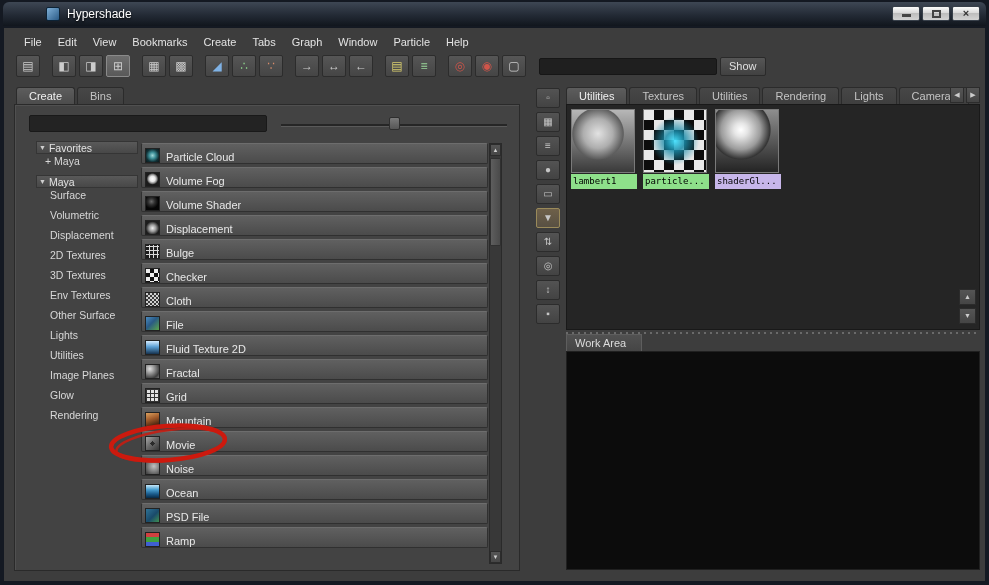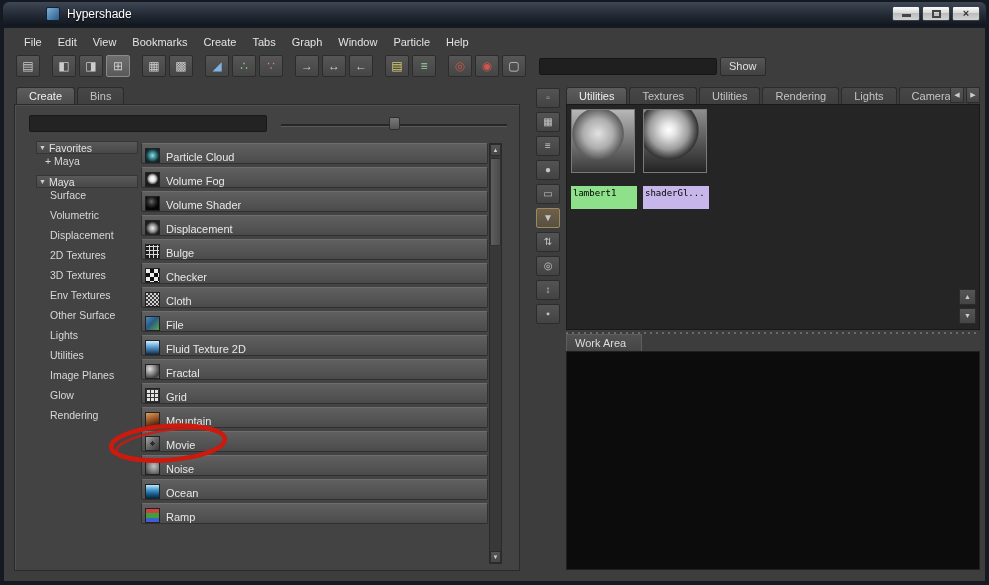--- a/index.html
+++ b/index.html
@@ -120,21 +120,21 @@
   #swatch-row { position:absolute; top:4px; left:4px; display:flex; gap:6px; }
   .sw-tile { width:66px; }
   .sw-img { width:64px; height:64px; border:1px solid #7a7a7a; }
   .lambert-swatch { background:radial-gradient(circle at 42% 38%,#e2e2e2 0%,#aeaeae 28%,#5e5e5e 48%,rgba(0,0,0,0) 50%),linear-gradient(180deg,#b7b7b7,#3a3a3a); }
   .particle-swatch { background-color:#e8e8e8;
     background-image:radial-gradient(circle at 50% 50%,rgba(70,225,255,.95) 0%,rgba(25,140,170,.85) 22%,rgba(10,60,80,0) 55%),
       linear-gradient(45deg,#0c0c0c 25%,transparent 25%,transparent 75%,#0c0c0c 75%),
       linear-gradient(45deg,#0c0c0c 25%,transparent 25%,transparent 75%,#0c0c0c 75%);
     background-size:100% 100%,20px 20px,20px 20px; background-position:0 0,0 0,10px 10px; }
   .glow-swatch { background:radial-gradient(circle at 40% 32%,#ffffff 0%,#e6e6e6 12%,#9c9c9c 35%,#343434 52%,rgba(0,0,0,0) 54%),linear-gradient(180deg,#8e8e8e,#242424); }
-  .sw-label { width:66px; height:23px; line-height:15px; margin-top:13px; padding:0 2px;
+  .sw-label { width:66px; height:15px; line-height:15px; margin-top:1px; padding:0 2px;
     font-family:"DejaVu Sans Mono",monospace; font-size:9px; color:#000; white-space:nowrap; overflow:hidden; }
   .sw-scroll { position:absolute; right:3px; width:17px; height:16px; background:linear-gradient(#555,#454545);
     border:1px solid #2b2b2b; color:#ccc; font-size:7px; line-height:14px; text-align:center; padding:0; }
   .sw-scroll.up { bottom:24px; } .sw-scroll.down { bottom:5px; }
 
   .panel-splitter { position:absolute; top:303px; left:562px; right:5px; height:4px;
     background:repeating-linear-gradient(90deg,#6a6a6a 0 2px,transparent 2px 6px); background-size:auto 2px;
     background-repeat:repeat-x; background-position:center; }
   .work-tab { position:absolute; top:306px; left:562px; width:76px; height:17px; line-height:16px;
     background:linear-gradient(#515151,#454545); border:1px solid #5e5e5e; border-bottom:none;
@@ -329,20 +329,24 @@
         </div>
         <div class="node-row">
           <span class="nicon noise-icon"></span>
           <span class="node-label">Noise</span>
         </div>
         <div class="node-row">
           <span class="nicon ocean-icon"></span>
           <span class="node-label">Ocean</span>
         </div>
         <div class="node-row">
+          <span class="nicon psd-file-icon"></span>
+          <span class="node-label">PSD File</span>
+        </div>
+        <div class="node-row">
           <span class="nicon ramp-icon"></span>
           <span class="node-label">Ramp</span>
         </div>
       </div>
 
     <div class="v-scrollbar">
       <button class="sb-btn sb-up">▲</button>
       <div class="sb-thumb"></div>
       <button class="sb-btn sb-down">▼</button>
     </div>
@@ -387,20 +391,24 @@
     <button class="tab-scroll right">▶</button>
   </div>
 
   <div class="swatch-panel">
     <div id="swatch-row">
         <div class="sw-tile">
           <div class="sw-img lambert-swatch"></div>
           <div class="sw-label" style="background: rgb(142, 224, 138);">lambert1</div>
         </div>
         <div class="sw-tile">
+          <div class="sw-img particle-swatch"></div>
+          <div class="sw-label" style="background: rgb(142, 224, 138);">particle...</div>
+        </div>
+        <div class="sw-tile">
           <div class="sw-img glow-swatch"></div>
           <div class="sw-label" style="background: rgb(199, 182, 234);">shaderGl...</div>
         </div>
       </div>
     <button class="sw-scroll up">▲</button>
     <button class="sw-scroll down">▼</button>
   </div>
 
   <div class="panel-splitter"></div>
 

